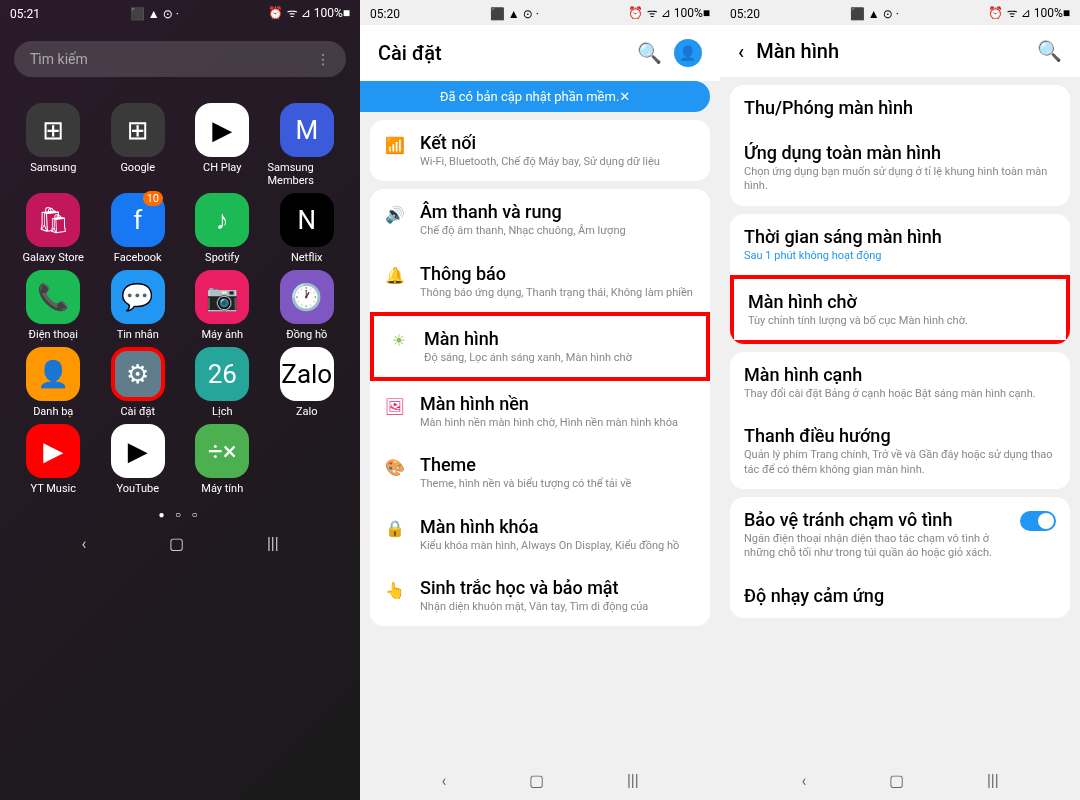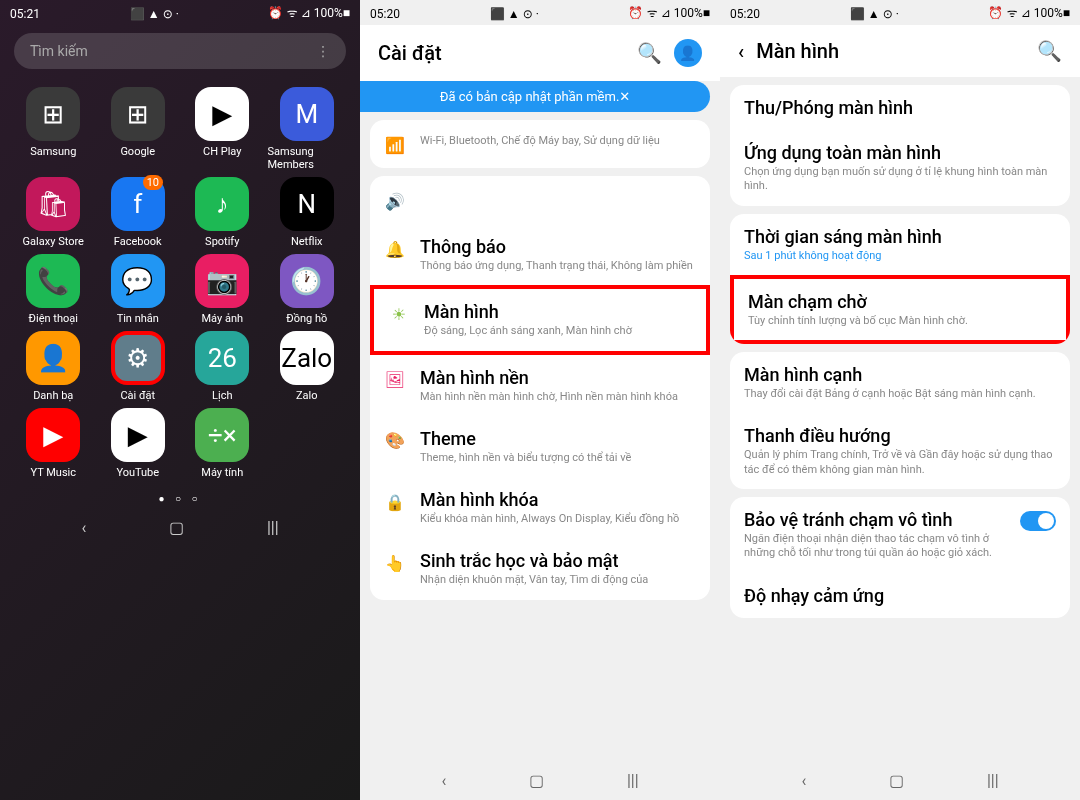--- a/index.html
+++ b/index.html
@@ -2,21 +2,21 @@
 <html><head>
 <meta charset="utf-8">
 <style>
 *{margin:0;padding:0;box-sizing:border-box;font-family:-apple-system,Roboto,sans-serif}
 body{width:1080px;height:800px;display:flex;background:#fff}
 .phone{width:360px;height:800px;position:relative;overflow:hidden}
 .p1{background:linear-gradient(135deg,#2a1a2a,#1a1a1a);color:#fff}
 .p2,.p3{background:#f0f0f0;color:#000}
 .status{display:flex;justify-content:space-between;padding:4px 10px;font-size:12px;align-items:flex-end}
 .p2 .status,.p3 .status{color:#000}
-.search{margin:8px 14px;background:rgba(255,255,255,.15);border-radius:20px;padding:10px 16px;display:flex;justify-content:space-between;color:#aaa;font-size:14px}
+.search{margin:16px 14px;background:rgba(255,255,255,.15);border-radius:20px;padding:10px 16px;display:flex;justify-content:space-between;color:#aaa;font-size:14px}
 .grid{display:grid;grid-template-columns:repeat(4,1fr);gap:6px;padding:10px 14px}
 .app{display:flex;flex-direction:column;align-items:center;font-size:11px;color:#fff;position:relative}
 .ico{width:54px;height:54px;border-radius:16px;margin-bottom:4px;display:flex;align-items:center;justify-content:center;font-size:26px}
 .badge{position:absolute;top:-2px;right:14px;background:#ff6b00;color:#fff;border-radius:8px;font-size:11px;padding:1px 4px}
 .hl{border:4px solid #ff0000}
 .dots{text-align:center;color:#fff;font-size:10px;letter-spacing:4px;margin:4px 0}
 .nav{display:flex;justify-content:space-around;padding:10px 40px;color:#ccc}
 .p2 .nav,.p3 .nav{color:#666}
 .hdr{padding:14px 18px;font-size:20px;font-weight:500;display:flex;align-items:center;gap:12px;background:#fff}
 .hdr .sp{flex:1}
@@ -148,27 +148,32 @@
  </div>
  <div class="banner">
   <span>Đã có bản cập nhật phần mềm.</span>
   <span>✕</span>
  </div>
  <div class="scroll">
   <div class="sec" id="p2g1">
         <div class="row">
           <div class="ricon" style="color: rgb(33, 150, 243);">📶</div>
           <div class="rtxt">
+            <div class="rtitle">Kết nối</div>
             <div class="rsub">Wi-Fi, Bluetooth, Chế độ Máy bay, Sử dụng dữ liệu</div>
           </div>
         </div>
       </div>
   <div class="sec" id="p2g2">
         <div class="row">
           <div class="ricon" style="color: rgb(233, 30, 99);">🔊</div>
+          <div class="rtxt">
+            <div class="rtitle">Âm thanh và rung</div>
+            <div class="rsub">Chế độ âm thanh, Nhạc chuông, Âm lượng</div>
+          </div>
         </div>
         <div class="row">
           <div class="ricon" style="color: rgb(255, 152, 0);">🔔</div>
           <div class="rtxt">
             <div class="rtitle">Thông báo</div>
             <div class="rsub">Thông báo ứng dụng, Thanh trạng thái, Không làm phiền</div>
           </div>
         </div>
         <div class="row hlrow">
           <div class="ricon" style="color: rgb(139, 195, 74);">☀</div>
@@ -242,21 +247,21 @@
       </div>
   <div class="sec" id="p3g2">
         <div class="row">
           <div class="rtxt">
             <div class="rtitle">Thời gian sáng màn hình</div>
             <div class="rsub blue">Sau 1 phút không hoạt động</div>
           </div>
         </div>
         <div class="row hlrow">
           <div class="rtxt">
-            <div class="rtitle">Màn chạm chờ</div>
+            <div class="rtitle">Màn hình chờ</div>
             <div class="rsub">Tùy chỉnh tính lượng và bố cục Màn hình chờ.</div>
           </div>
         </div>
       </div>
   <div class="sec" id="p3g3">
         <div class="row">
           <div class="rtxt">
             <div class="rtitle">Màn hình cạnh</div>
             <div class="rsub">Thay đổi cài đặt Bảng ở cạnh hoặc Bật sáng màn hình cạnh.</div>
           </div>

